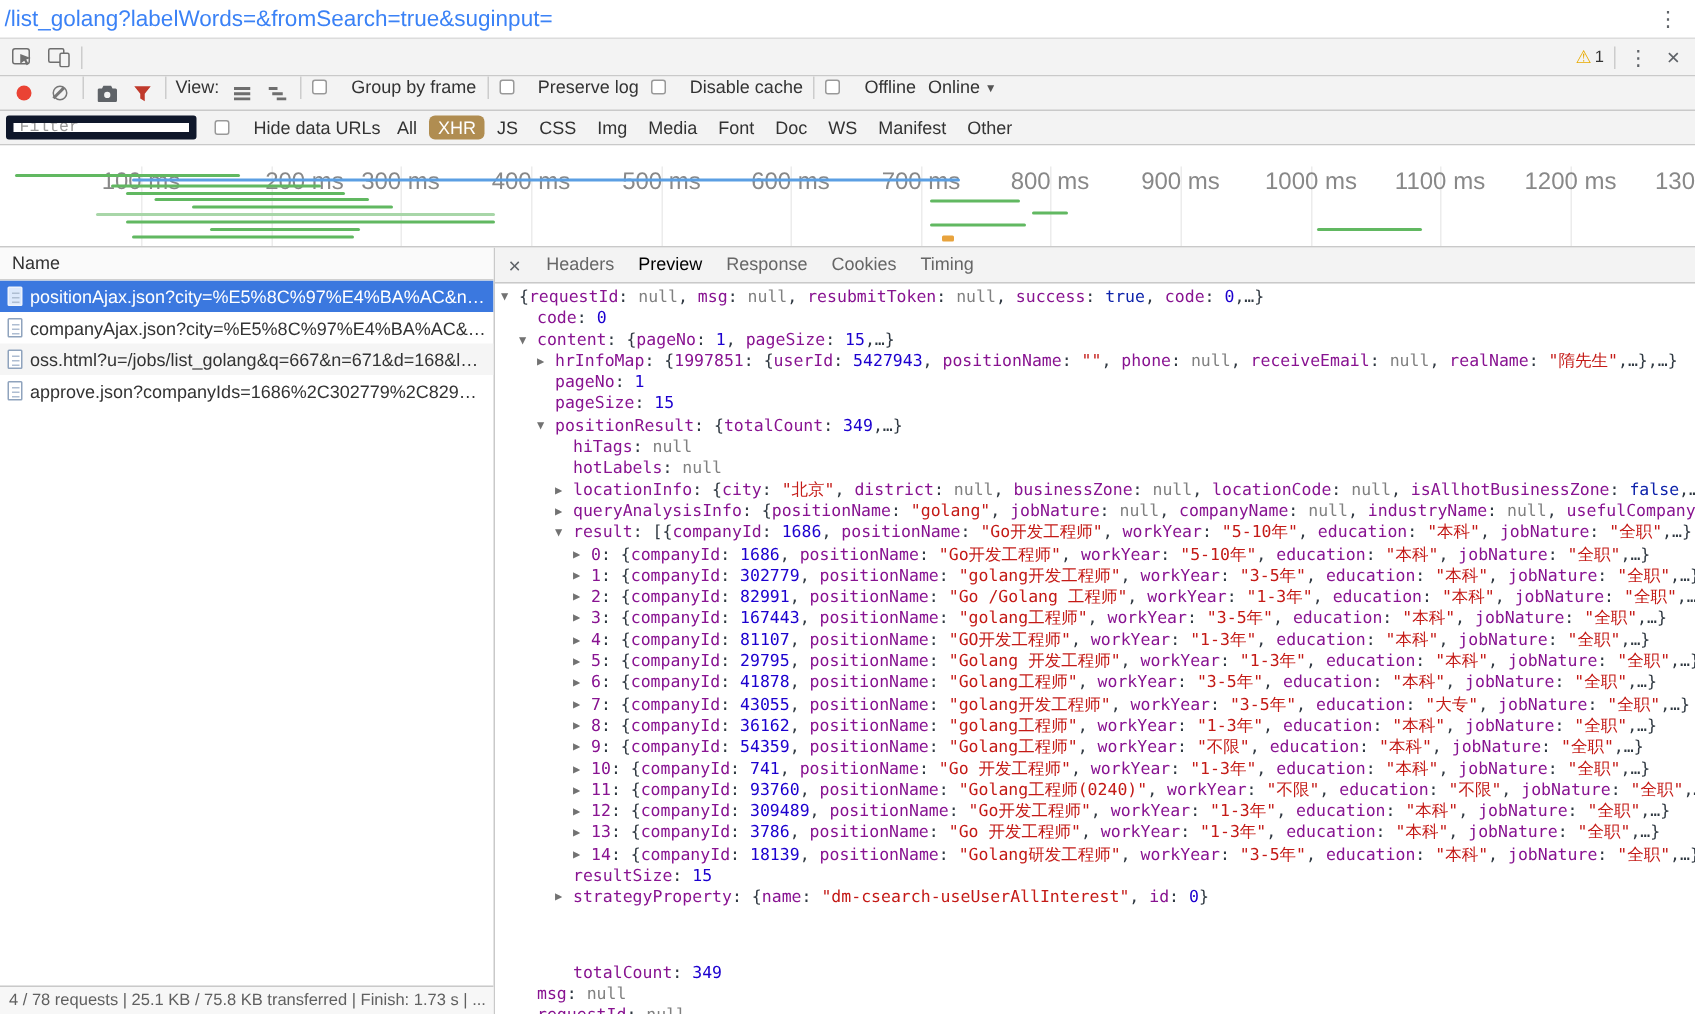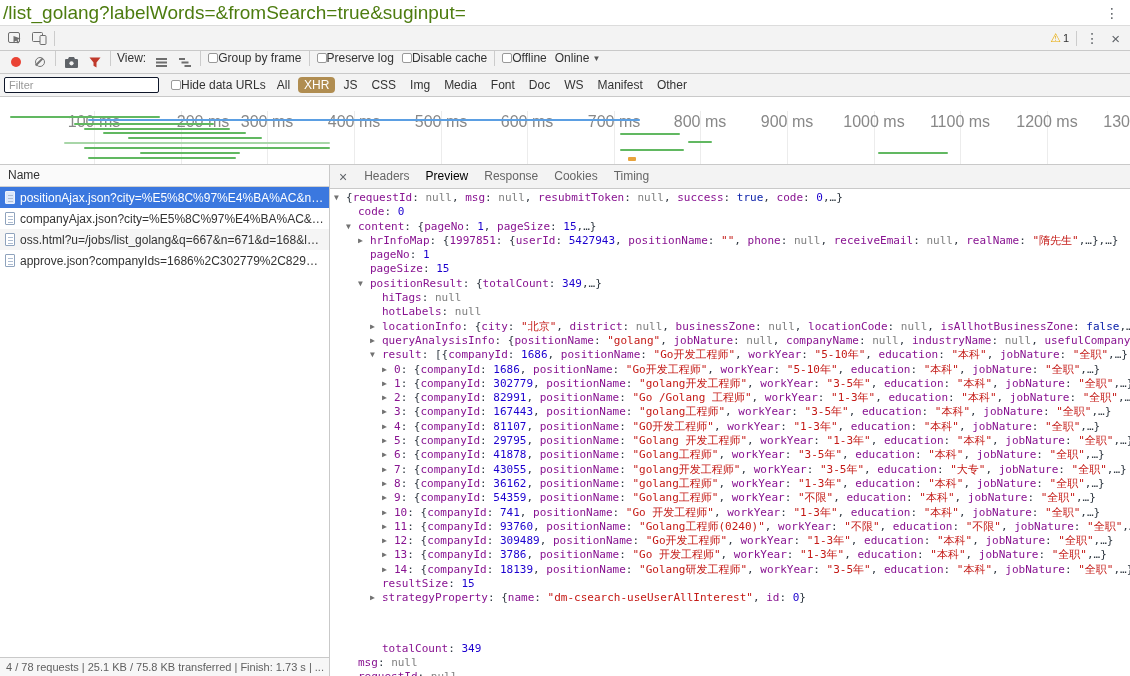--- a/index.html
+++ b/index.html
@@ -5,43 +5,43 @@
 *{box-sizing:border-box;margin:0;padding:0}
 :root{
   --selection_blue:#3b78df; --filter_selected_bg:#b08d51; --record_red:#ea4334;
   --warning_yellow:#e8aa00; --funnel_red:#c0392b;
   --bar_green:#61b861; --bar_light_green:#a8d6a8; --bar_blue:#5b9fe3; --bar_orange:#e8a33d;
   --json_key:#881391; --json_string:#c41a16; --json_number:#1c00cf; --json_null:#808080; --json_boolean:#0d22aa;
 }
 body{width:1130px;height:676px;overflow:hidden;background:#fff;color:#333;
   font-family:"Liberation Sans","DejaVu Sans",sans-serif;font-size:12px}
 .browser-bar{height:26px;background:#fff;border-bottom:1px solid #dcdcdc;display:flex;align-items:center;padding:0 6px 0 3px}
-.url-text{flex:1;font-size:19px;color:#4d7c0f;white-space:nowrap;overflow:hidden}
+.url-text{flex:1;font-size:15px;color:#3b82f6;white-space:nowrap;overflow:hidden}
 .icon-btn{color:#5f6368;padding:0 5px;font-size:14px;cursor:default}
 .dt-toolbar{height:25px;background:#f3f3f3;border-bottom:1px solid #c9c9c9;display:flex;align-items:center;padding:0 3px}
 .tool-icon{width:24px;height:22px;display:flex;align-items:center;justify-content:center;flex:none}
 .sep{width:1px;height:15px;background:#ccc;margin:0 3px;flex:none}
 .dt-tabs{display:flex;height:100%}
 .dt-tab{padding:0 8px;line-height:24px;color:#333;white-space:nowrap}
 .dt-tab.selected{color:#000;font-weight:bold}
 .right-cluster{margin-left:auto;display:flex;align-items:center}
 .warn{display:flex;align-items:center;gap:2px;padding:0 4px;font-size:11px;color:#333}
 .warn-icon{color:var(--warning_yellow);font-size:12px}
 .close-btn{color:#5f6368;font-size:15px;padding:0 7px}
 .net-toolbar{height:23px;background:#f3f3f3;border-bottom:1px solid #c9c9c9;display:flex;align-items:flex-start;padding:0 4px}
 .rec{width:10px;height:10px;border-radius:50%;background:var(--record_red)}
 .clear-ic{width:10px;height:10px;border-radius:50%;border:1.5px solid #777;position:relative}
 .clear-ic::after{content:"";position:absolute;width:10px;height:1.5px;background:#777;top:2.7px;left:-1.7px;transform:rotate(-45deg)}
 .lbl{color:#333;padding:0 3px;white-space:nowrap}
-.cb-wrap{display:flex;align-items:center;gap:0;padding:0 4px;white-space:nowrap}
+.cb-wrap{display:flex;align-items:center;gap:16px;padding:0 4px;white-space:nowrap}
 .cb{width:10px;height:10px;border:1px solid #999;border-radius:2px;background:#fff;flex:none}
 .dd{display:flex;align-items:center;gap:3px;padding:0 4px;white-space:nowrap}
 .dd-arrow{font-size:8px;color:#555}
 .filter-bar{height:23px;background:#f3f3f3;border-bottom:1px solid #c9c9c9;display:flex;align-items:center;padding:0 4px}
-.filter-input{width:155px;height:16px;border:1px solid #0f172a;border-radius:2px;font-size:11px;padding:0 4px;color:#333;font-family:Liberation Sans, sans-serif;outline:none;margin-right:8px;background:#fff}
+.filter-input{width:127px;height:16px;border:5px solid #0f172a;border-radius:2px;font-size:11px;padding:0 4px;color:#333;font-family:Liberation Mono, monospace;outline:none;margin-right:8px;background:#fff}
 .filter-input::placeholder{color:#999}
 .pills{display:flex;align-items:center}
 .pill{padding:1px 6px;margin:0 1px;border-radius:4px;color:#333;white-space:nowrap}
 .pill.selected{background:var(--filter_selected_bg);color:#fff}
 .overview{height:68px;border-bottom:1px solid #c9c9c9;position:relative;overflow:hidden;background:#fff}
 .tick-label{position:absolute;top:16px;transform:translateX(-50%);font-size:16px;color:#888;white-space:nowrap}
 .grid-line{position:absolute;top:14px;bottom:0;width:1px;background:#ececec}
 .ov-bar{position:absolute;height:2px;border-radius:1px}
 .bar-green{background:var(--bar_green)}
 .bar-lightgreen{background:var(--bar_light_green)}

